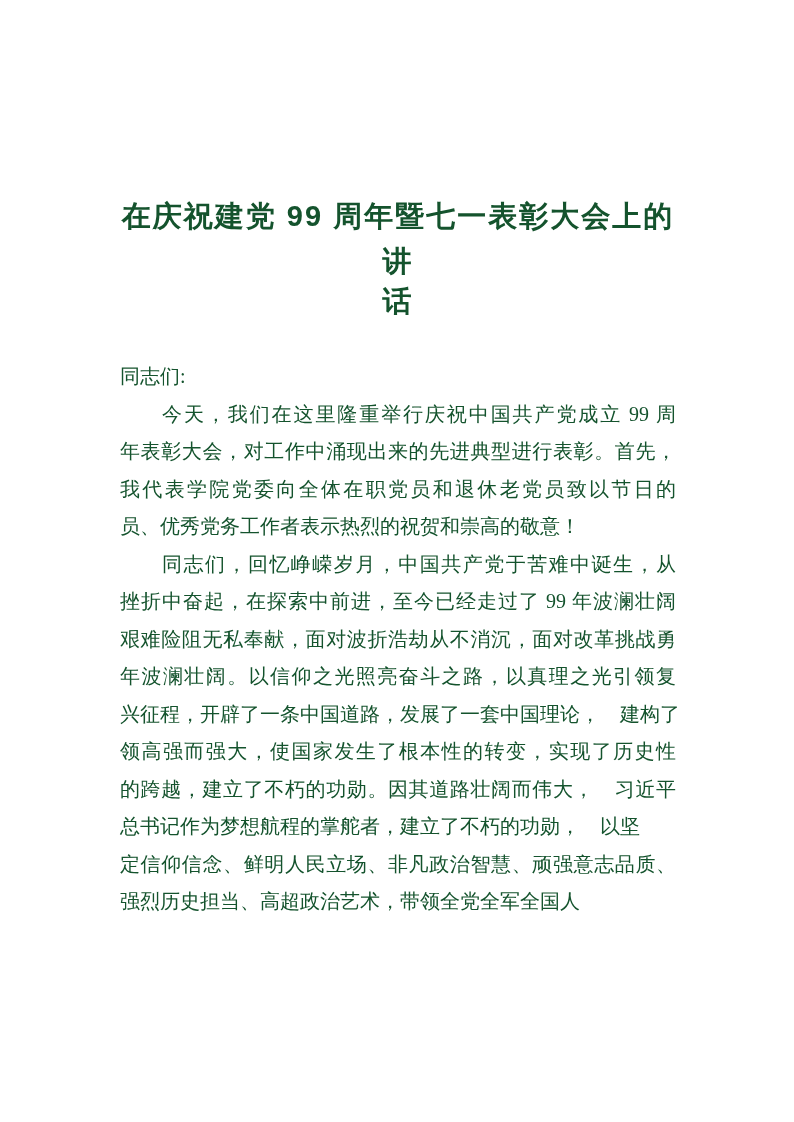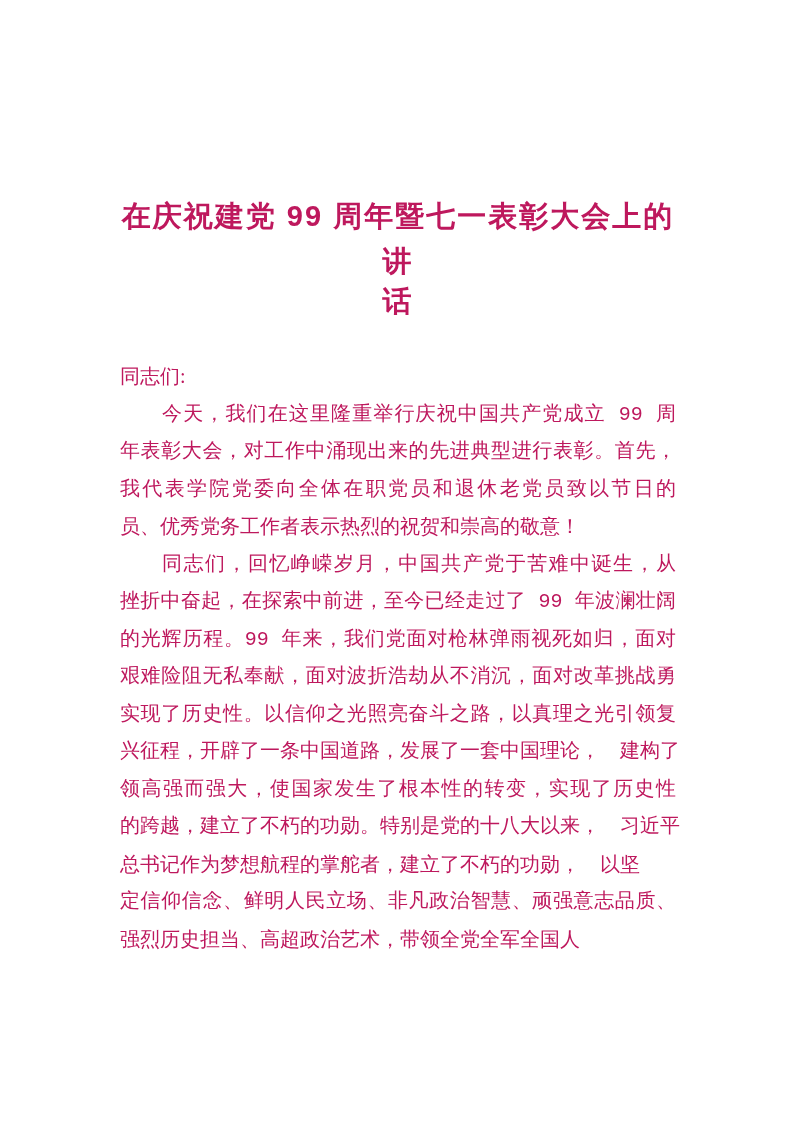--- a/index.html
+++ b/index.html
@@ -1,21 +1,21 @@
 <!DOCTYPE html>
 <html><head>
 <meta charset="utf-8">
 <style>
   html, body { margin: 0; padding: 0; background: #ffffff; }
   .page {
     width: 794px;
     height: 1122px;
     margin: 0 auto;
     background: #ffffff;
-    color: #be185d;
+    color: #14532d;
     overflow: hidden;
     position: relative;
     font-family: "Liberation Serif", "DejaVu Serif", serif;
   }
   .doc-title {
     margin: 192px 118px 0 120px;
     text-align: center;
     font-family: "Liberation Sans", "DejaVu Sans", sans-serif;
     font-weight: bold;
     font-size: 29px;
@@ -30,21 +30,20 @@
   }
   .ln {
     line-height: 37.5px;
     white-space: nowrap;
     text-align: left;
   }
   .j {
     text-align: justify;
     text-align-last: justify;
     text-justify: inter-character;
-    font-family: Liberation Mono, monospace;
   }
   .ind { text-indent: 2.1em; }
   .para { margin: 0; padding: 0; }
 </style>
 </head>
 <body>
 
 <div class="page">
 
   <div class="doc-title">
@@ -62,26 +61,25 @@
     <div class="para">
       <div class="ln j ind">今天，我们在这里隆重举行庆祝中国共产党成立 99 周</div>
       <div class="ln j">年表彰大会，对工作中涌现出来的先进典型进行表彰。首先，</div>
       <div class="ln j">我代表学院党委向全体在职党员和退休老党员致以节日的</div>
       <div class="ln">员、优秀党务工作者表示热烈的祝贺和崇高的敬意！</div>
     </div>
 
     <div class="para">
       <div class="ln j ind">同志们，回忆峥嵘岁月，中国共产党于苦难中诞生，从</div>
       <div class="ln j">挫折中奋起，在探索中前进，至今已经走过了 99 年波澜壮阔</div>
-      <div class="ln j">的光辉历程。99 年来，我们党面对枪林弹雨视死如归，面对</div>
       <div class="ln j">艰难险阻无私奉献，面对波折浩劫从不消沉，面对改革挑战勇</div>
-      <div class="ln j">实现了历史性。以信仰之光照亮奋斗之路，以真理之光引领复</div>
+      <div class="ln j">年波澜壮阔。以信仰之光照亮奋斗之路，以真理之光引领复</div>
       <div class="ln j">兴征程，开辟了一条中国道路，发展了一套中国理论，　建构了</div>
       <div class="ln j">领高强而强大，使国家发生了根本性的转变，实现了历史性</div>
-      <div class="ln j">的跨越，建立了不朽的功勋。特别是党的十八大以来，　习近平</div>
+      <div class="ln j">的跨越，建立了不朽的功勋。因其道路壮阔而伟大，　习近平</div>
       <div class="ln">总书记作为梦想航程的掌舵者，建立了不朽的功勋，　以坚</div>
       <div class="ln j">定信仰信念、鲜明人民立场、非凡政治智慧、顽强意志品质、</div>
       <div class="ln">强烈历史担当、高超政治艺术，带领全党全军全国人</div>
     </div>
 
   </div>
 
 </div>
 
 </body></html>

